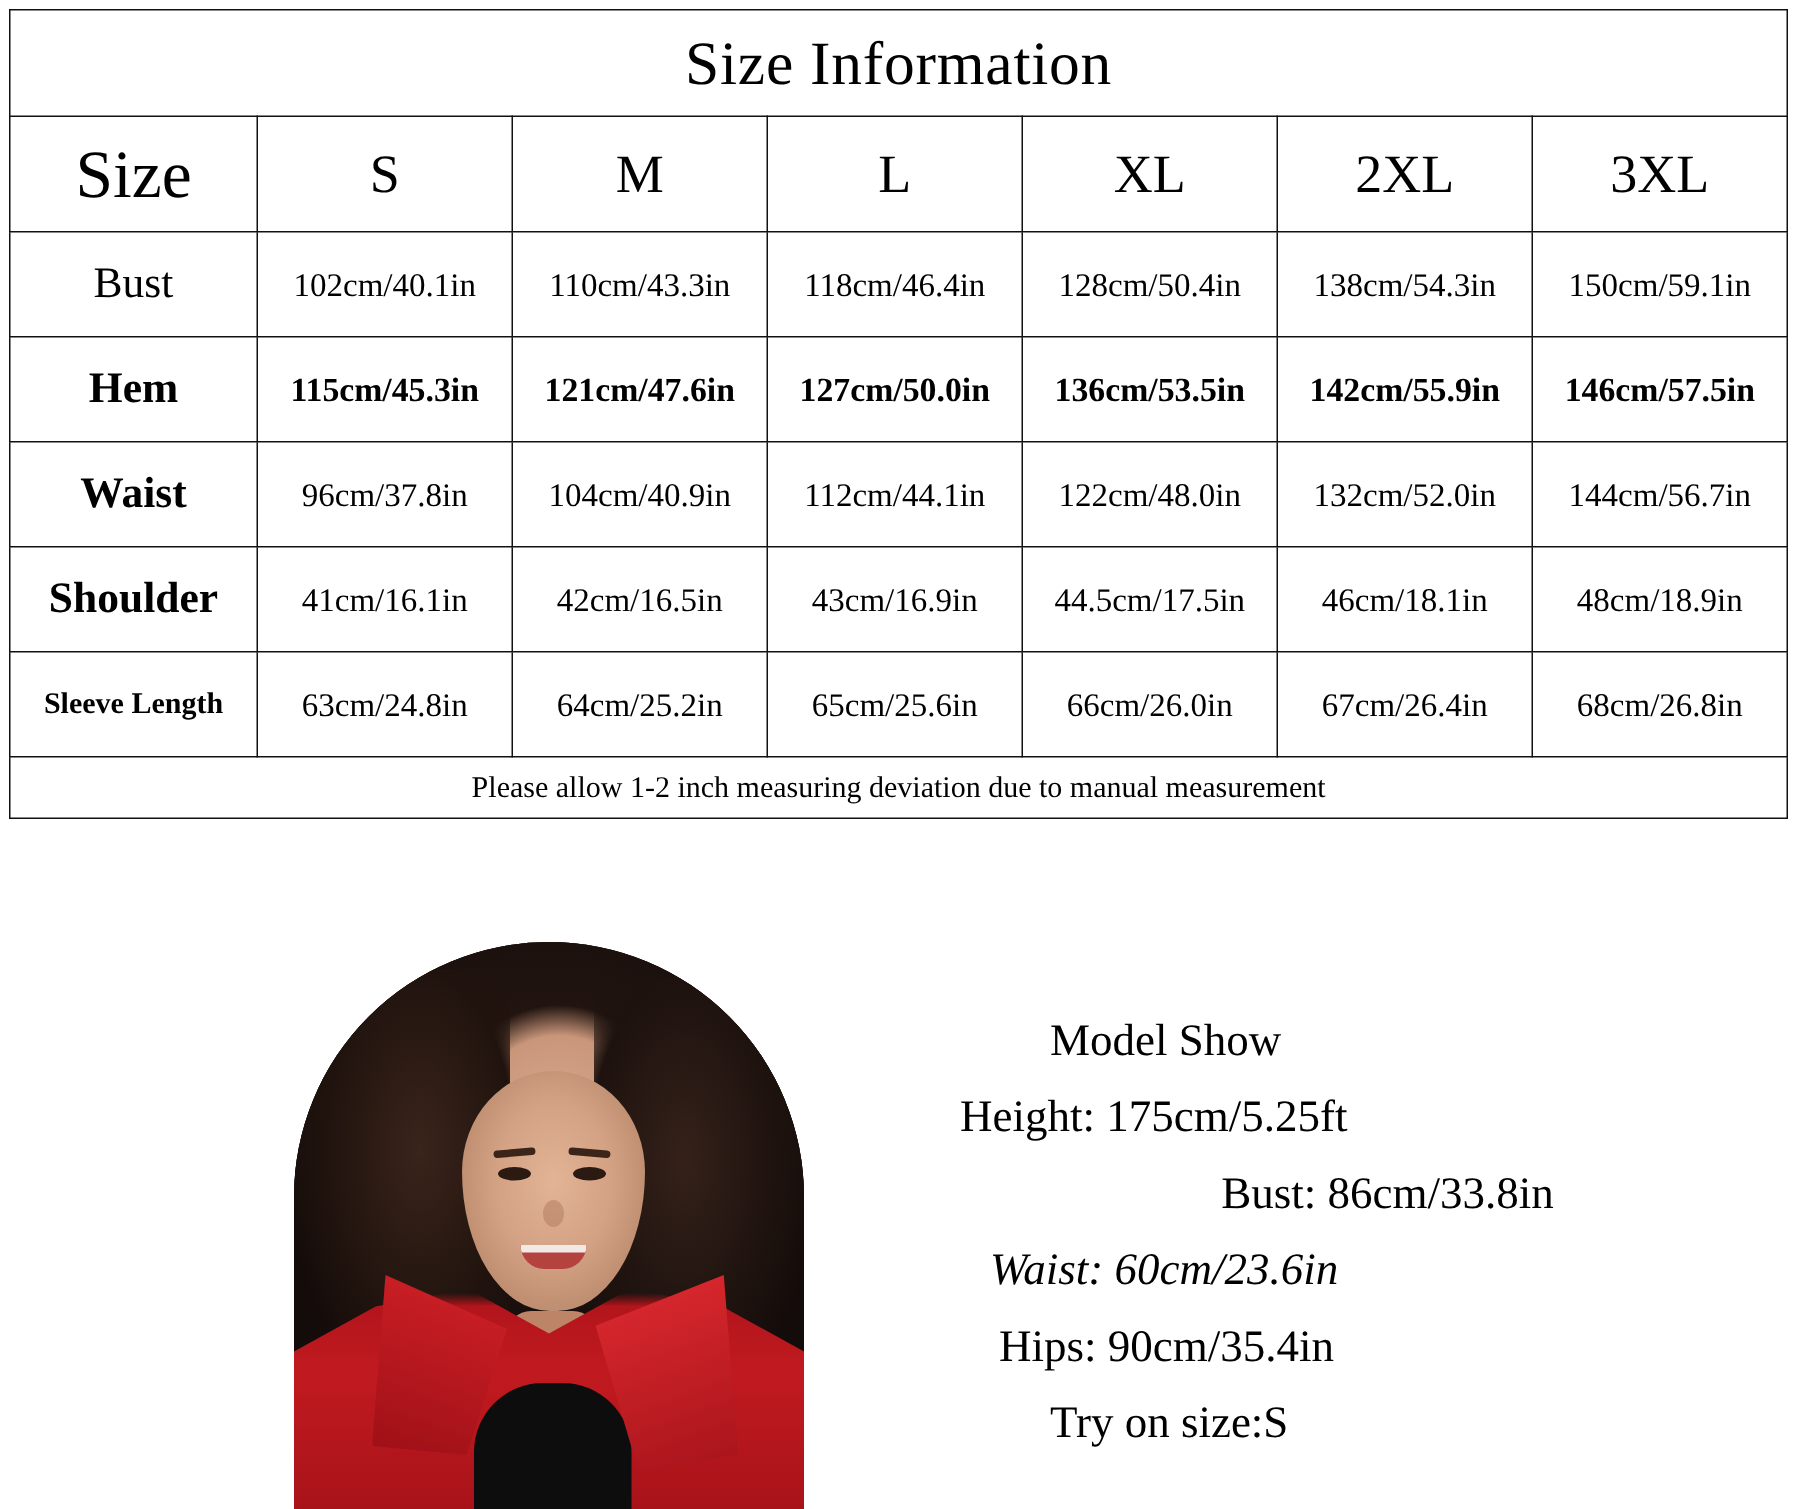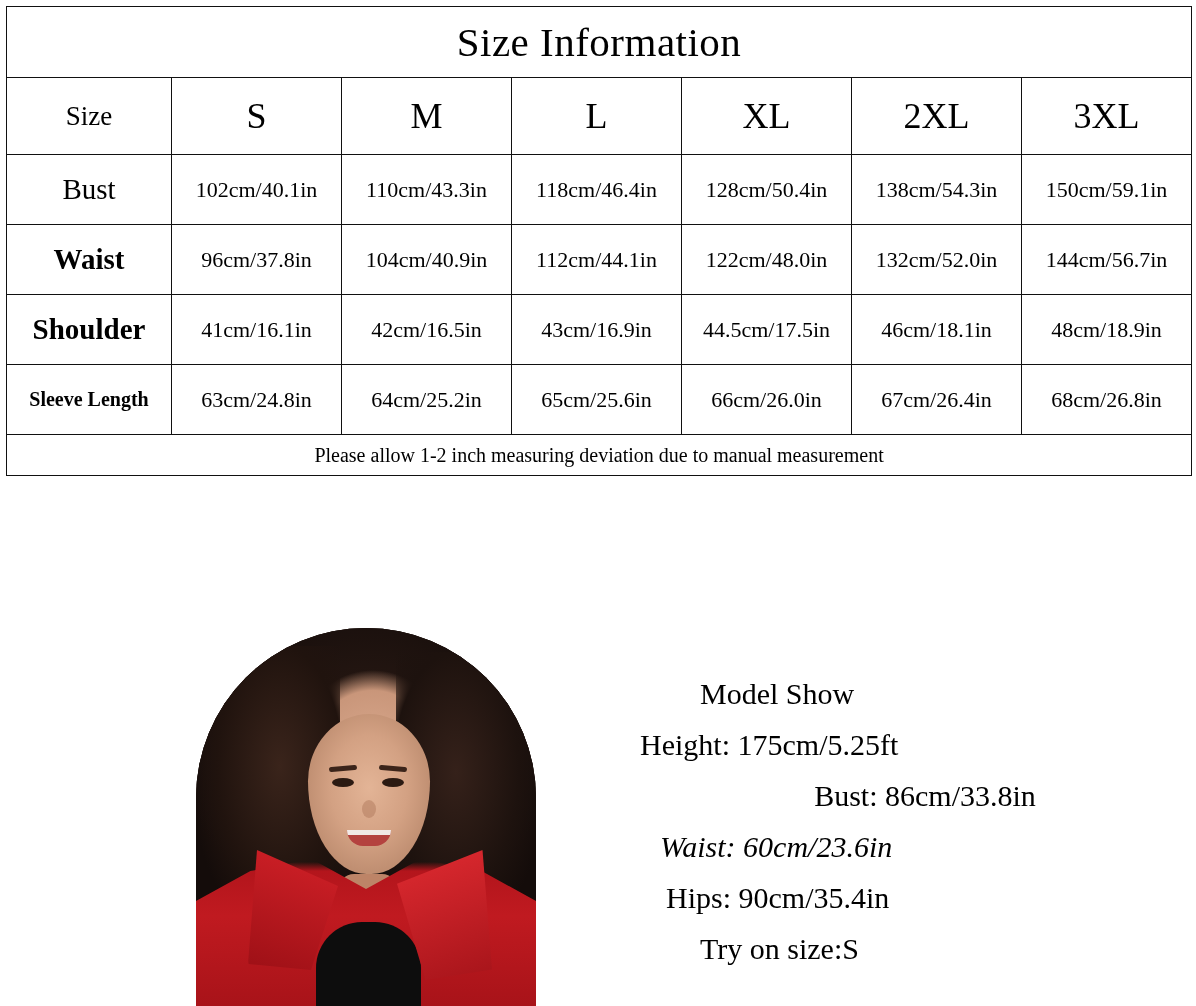--- a/index.html
+++ b/index.html
@@ -45,21 +45,21 @@
     height: 70px;
     font-size: 41px;
     font-weight: bold;
     letter-spacing: 0.5px;
   }
 
   .hdr-row td {
     height: 76px;
   }
   .hdr-size {
-    font-size: 27px;
+    font-size: 45px;
     font-weight: bold;
   }
   .hdr-label {
     font-size: 36px;
   }
 
   .row-label {
     font-size: 29px;
   }
   .row-label.bold {
@@ -268,20 +268,29 @@
           <td class="row-label">Bust</td>
           <td class="cell-val">102cm/40.1in</td>
           <td class="cell-val">110cm/43.3in</td>
           <td class="cell-val">118cm/46.4in</td>
           <td class="cell-val">128cm/50.4in</td>
           <td class="cell-val">138cm/54.3in</td>
           <td class="cell-val">150cm/59.1in</td>
         </tr>
 
 
+        <tr class="data-row">
+          <td class="row-label bold">Hem</td>
+          <td class="cell-val bold">115cm/45.3in</td>
+          <td class="cell-val bold">121cm/47.6in</td>
+          <td class="cell-val bold">127cm/50.0in</td>
+          <td class="cell-val bold">136cm/53.5in</td>
+          <td class="cell-val bold">142cm/55.9in</td>
+          <td class="cell-val bold">146cm/57.5in</td>
+        </tr>
 
         <tr class="data-row">
           <td class="row-label bold">Waist</td>
           <td class="cell-val">96cm/37.8in</td>
           <td class="cell-val">104cm/40.9in</td>
           <td class="cell-val">112cm/44.1in</td>
           <td class="cell-val">122cm/48.0in</td>
           <td class="cell-val">132cm/52.0in</td>
           <td class="cell-val">144cm/56.7in</td>
         </tr>

